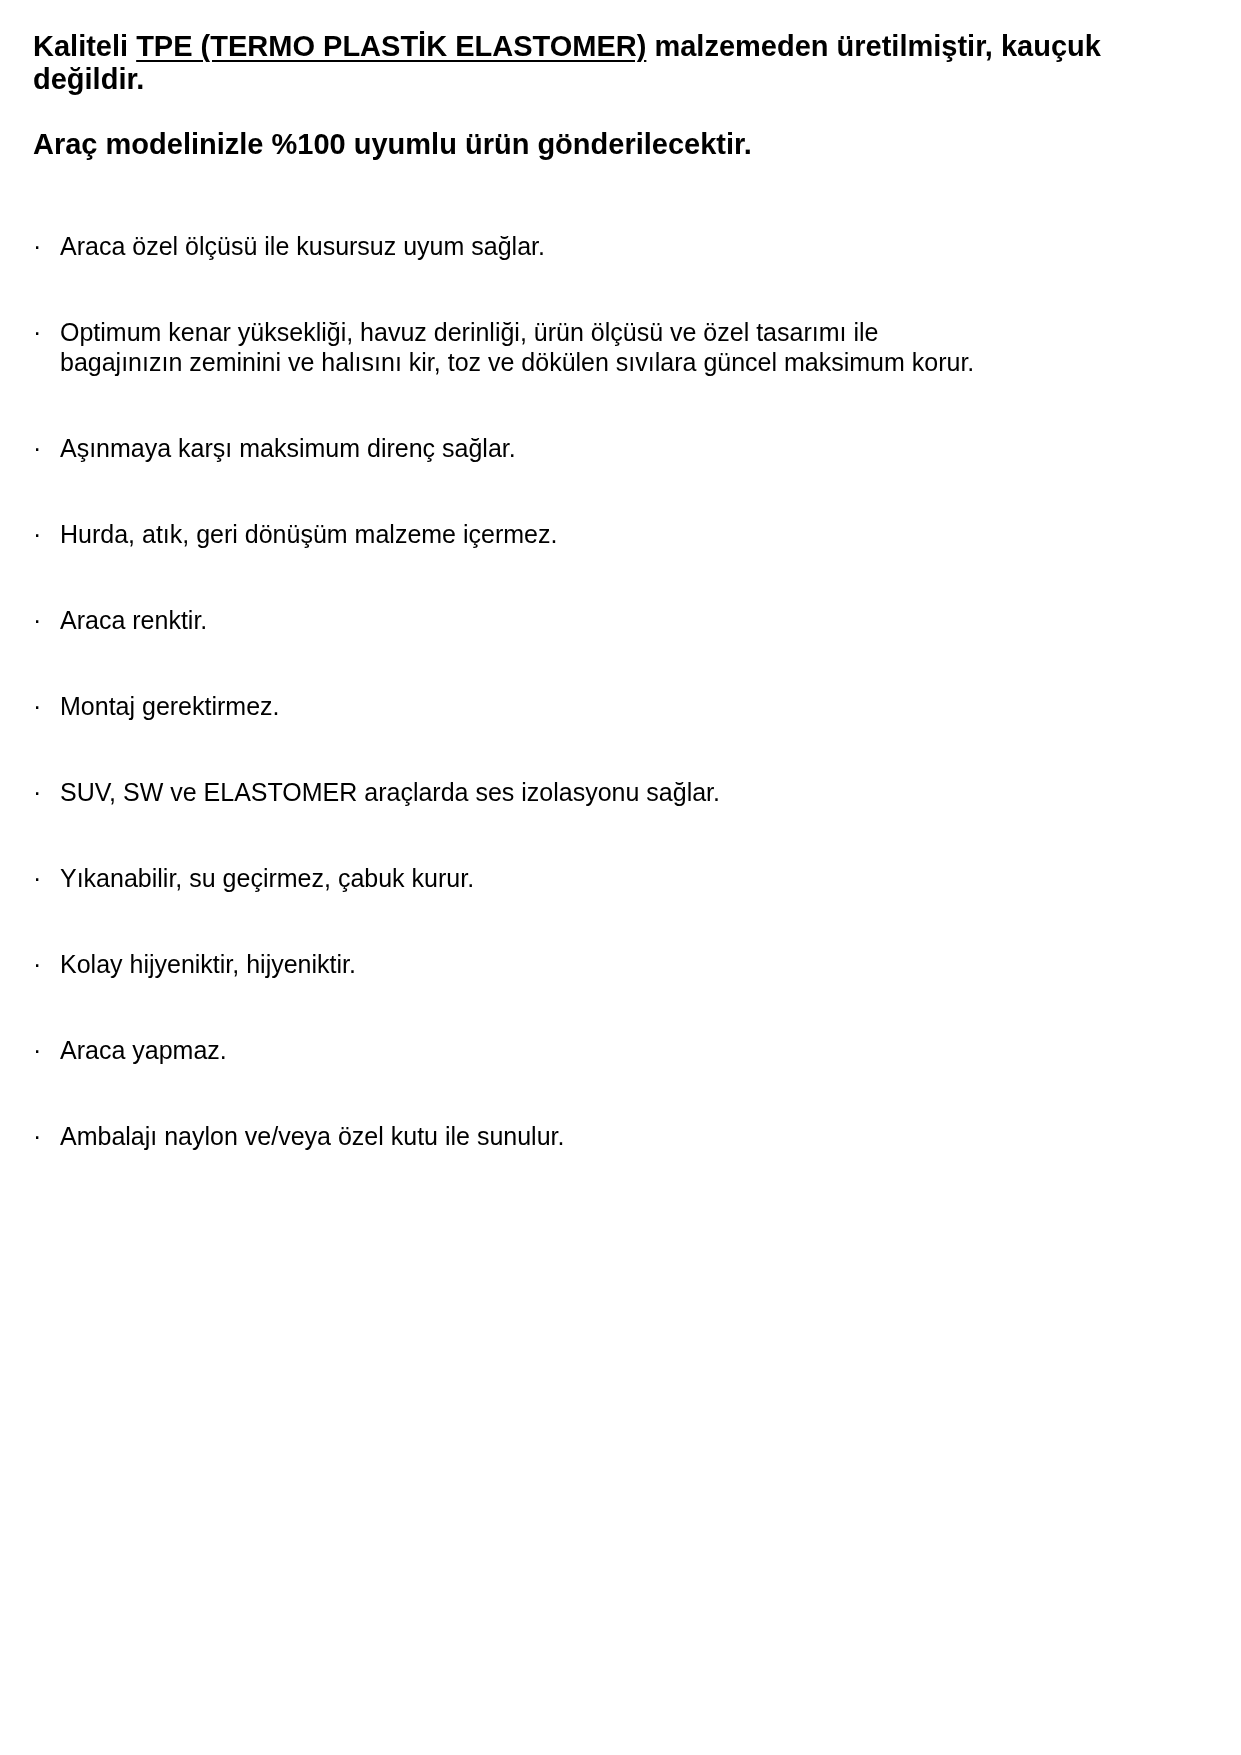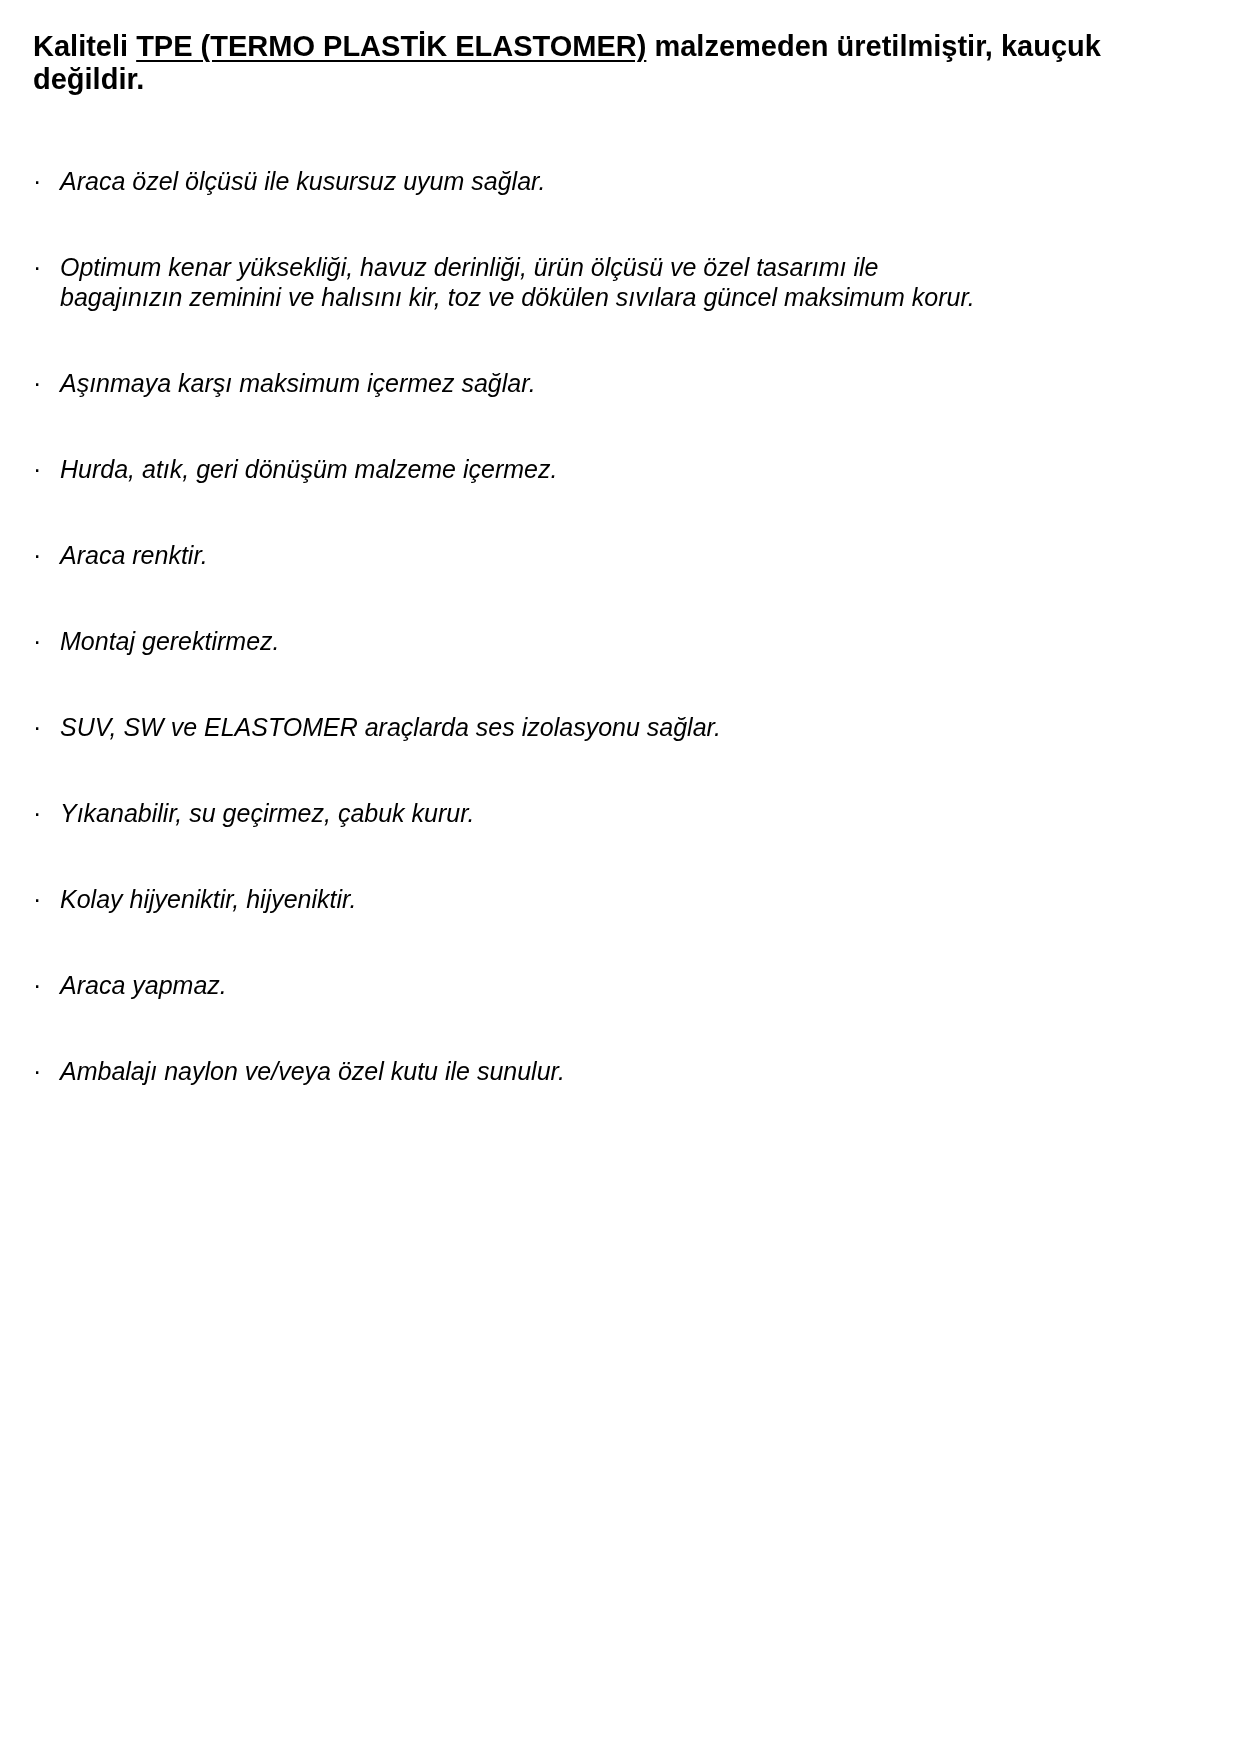--- a/index.html
+++ b/index.html
@@ -57,45 +57,45 @@
   .bullet-marker {
     flex: 0 0 27px;
     width: 27px;
     font-size: 25px;
     line-height: 30px;
   }
 
   .bullet-text {
     flex: 1 1 auto;
     white-space: pre-line;
-    font-style: italic;
   }
 </style>
 </head>
 <body>
 
 <div class="doc">
 
   <div class="headline headline-1"><span>Kaliteli </span><span class="underlined">TPE (TERMO PLASTİK ELASTOMER)</span><span> malzemeden üretilmiştir, kauçuk değildir.</span></div>
 
+  <div class="headline headline-2">Araç modelinizle %100 uyumlu ürün gönderilecektir.</div>
 
 
   <ul class="feature-list">
     <li class="feature-item">
       <span class="bullet-marker">·</span>
       <span class="bullet-text">Araca özel ölçüsü ile kusursuz uyum sağlar.</span>
     </li>
     <li class="feature-item">
       <span class="bullet-marker">·</span>
       <span class="bullet-text">Optimum kenar yüksekliği, havuz derinliği, ürün ölçüsü ve özel tasarımı ile
 bagajınızın zeminini ve halısını kir, toz ve dökülen sıvılara güncel maksimum korur.</span>
     </li>
     <li class="feature-item">
       <span class="bullet-marker">·</span>
-      <span class="bullet-text">Aşınmaya karşı maksimum içermez sağlar.</span>
+      <span class="bullet-text">Aşınmaya karşı maksimum direnç sağlar.</span>
     </li>
     <li class="feature-item">
       <span class="bullet-marker">·</span>
       <span class="bullet-text">Hurda, atık, geri dönüşüm malzeme içermez.</span>
     </li>
     <li class="feature-item">
       <span class="bullet-marker">·</span>
       <span class="bullet-text">Araca renktir.</span>
     </li>
     <li class="feature-item">

